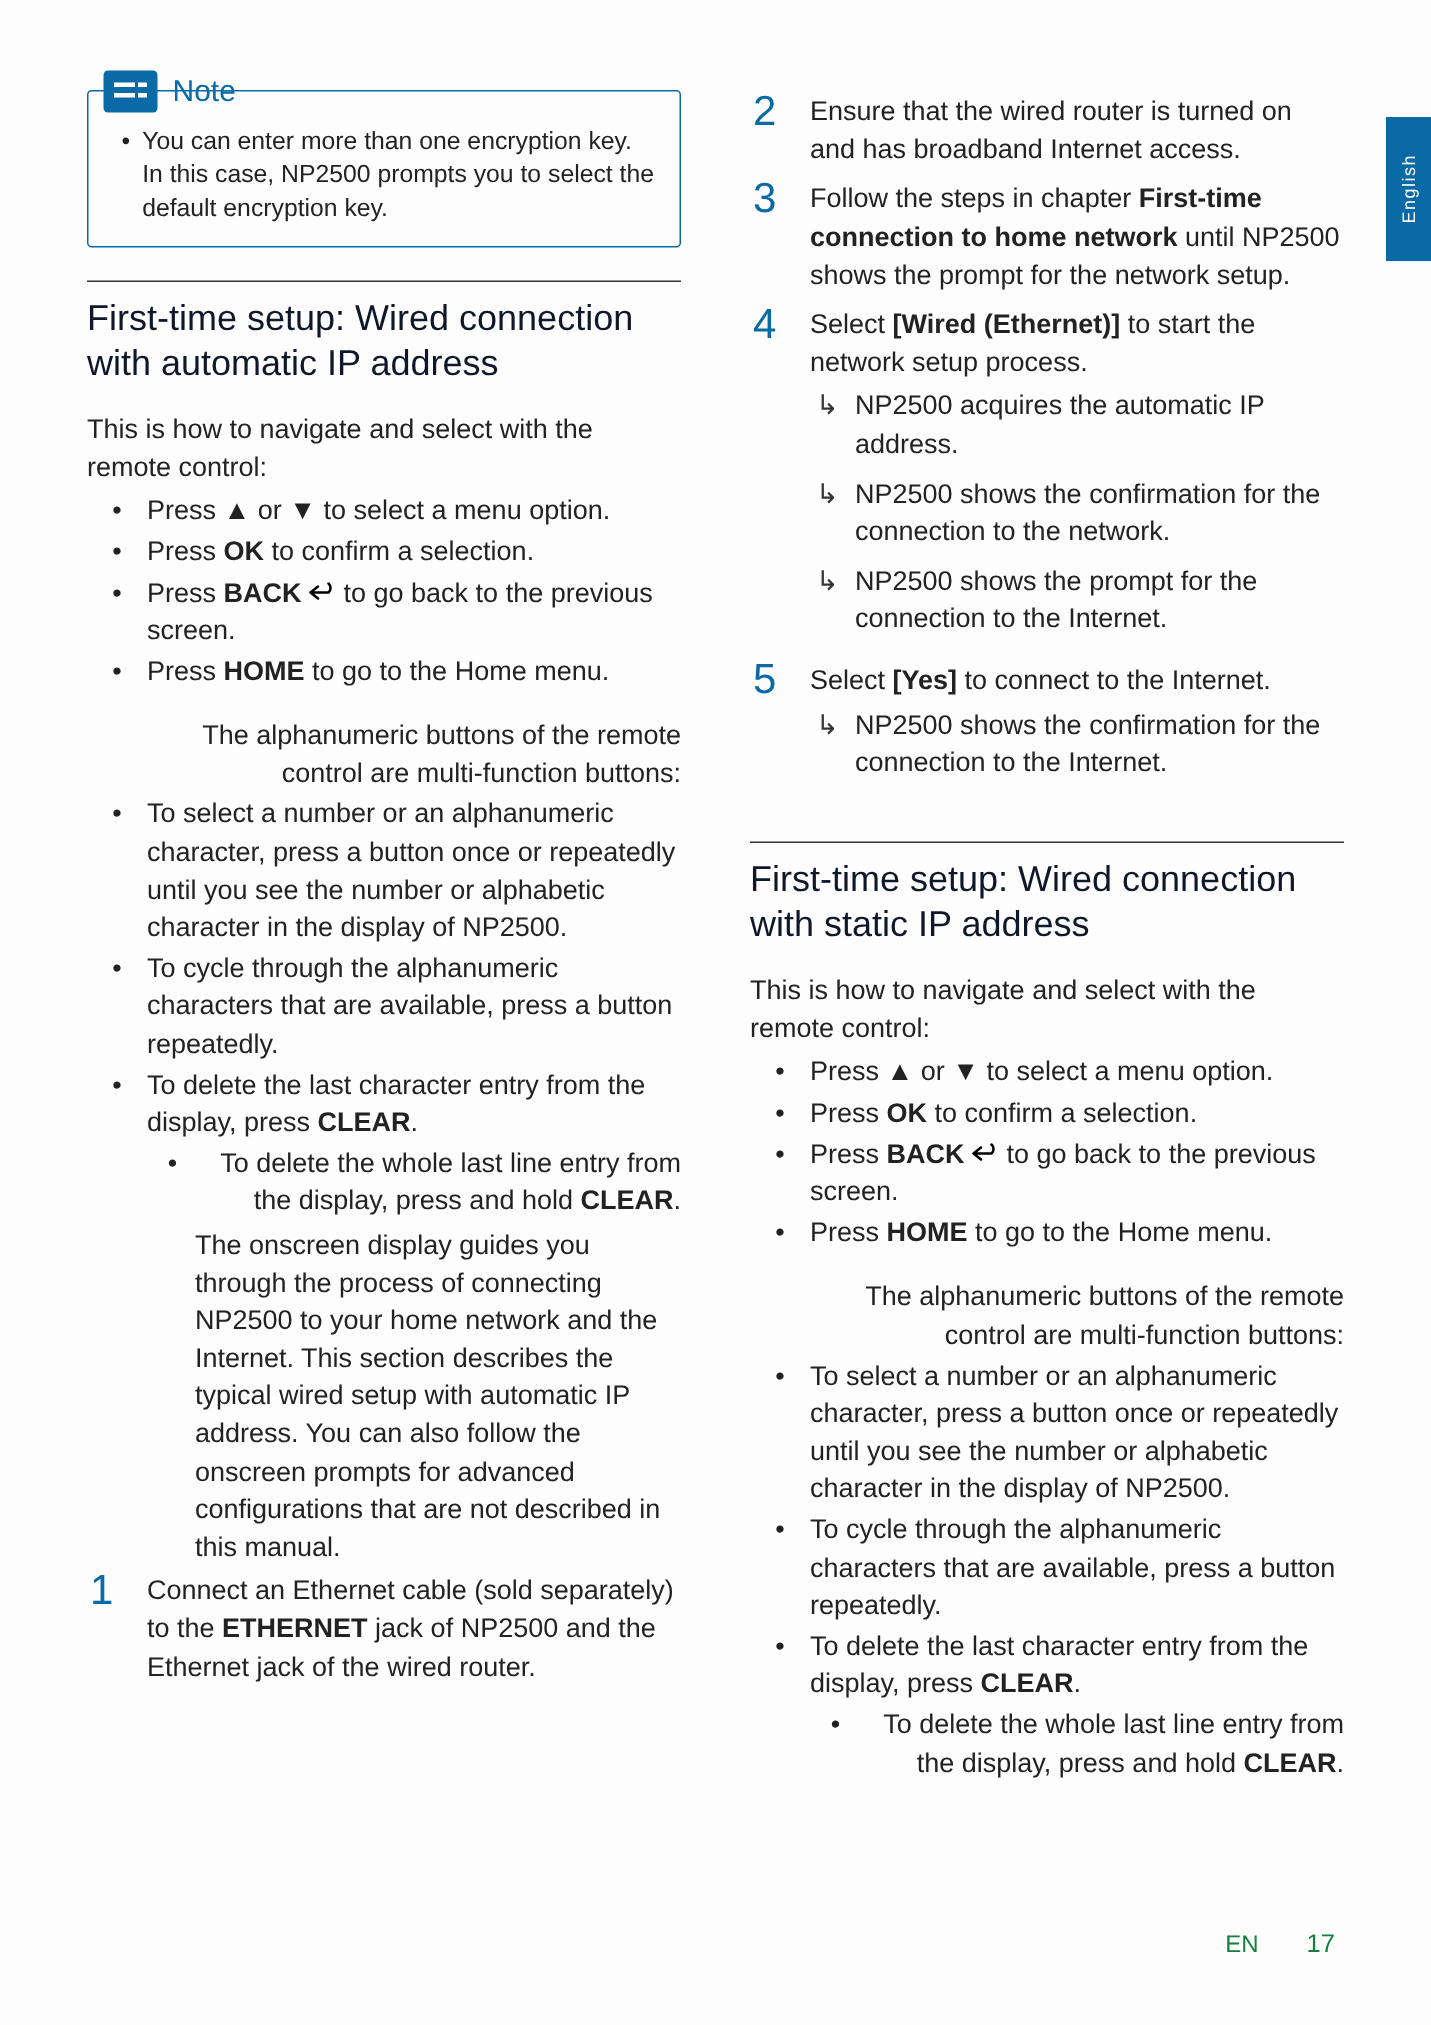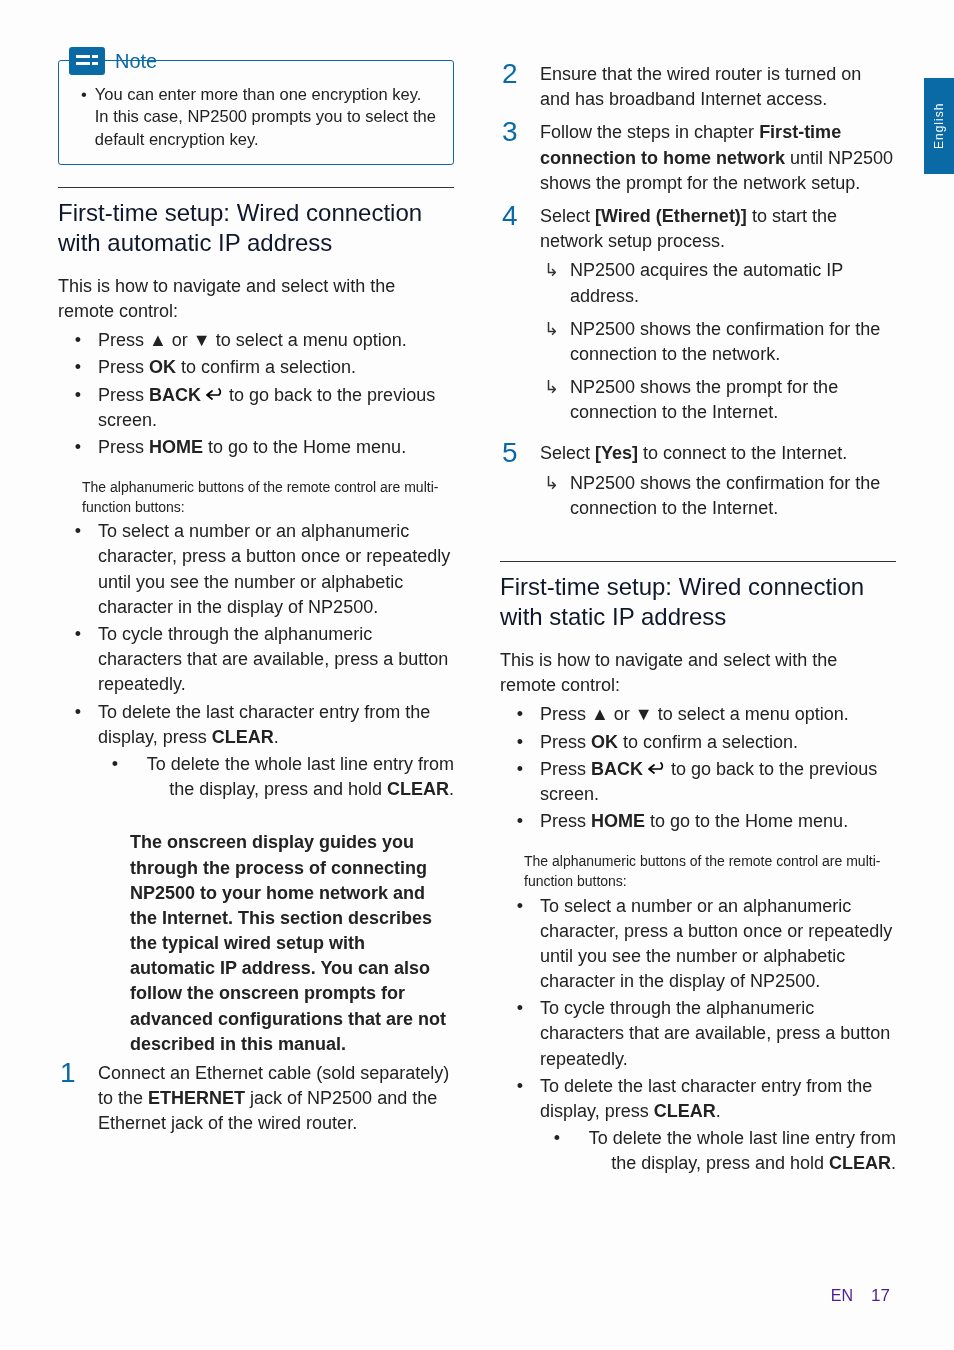--- a/index.html
+++ b/index.html
@@ -110,28 +110,28 @@
   ul.sub > li > .b {
     flex: 0 0 34px;
     text-align: center;
   }
   ul.sub > li > .t {
     flex: 1;
     text-align: right;
   }
   .para-indent {
     margin: 18px 0 2px 24px;
-    font-size: 14px;
-    line-height: 1.4;
+    font-size: 18px;
+    line-height: 1.4;
+    text-align: right;
   }
   .para-indent2 {
-    margin: 26px 0 2px 72px;
-    font-size: 18px;
-    line-height: 1.4;
-    font-weight: bold;
+    margin: 2px 0 2px 72px;
+    font-size: 18px;
+    line-height: 1.4;
   }
   ol.steps {
     list-style: none;
     padding: 0;
     margin: 0;
   }
   ol.steps > li {
     display: flex;
     font-size: 18px;
     line-height: 1.4;
@@ -183,23 +183,23 @@
     justify-content: center;
     writing-mode: vertical-rl;
     transform: rotate(180deg);
     letter-spacing: 1px;
   }
   .footer {
     position: absolute;
     bottom: 44px;
     right: 64px;
     font-size: 16px;
-    color: #4c1d95;
-    display: flex;
-    gap: 18px;
+    color: #15803d;
+    display: flex;
+    gap: 32px;
     align-items: baseline;
   }
   .footer .pn { font-size: 17px; }
   .note-icon svg { display:block; }
 </style>
 </head>
 <body>
 
 <div class="side-tab">English</div>
 

